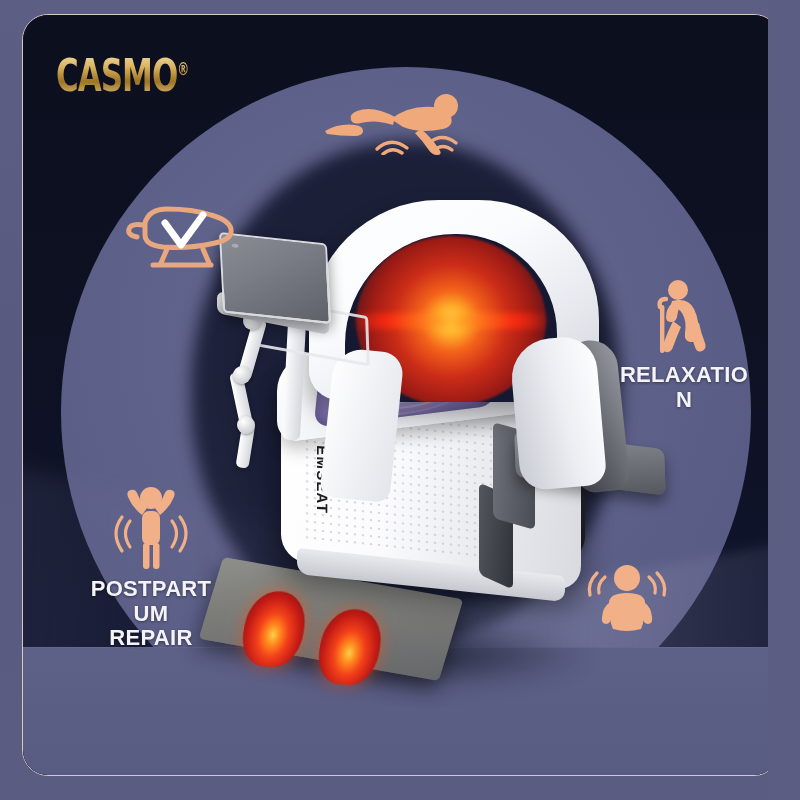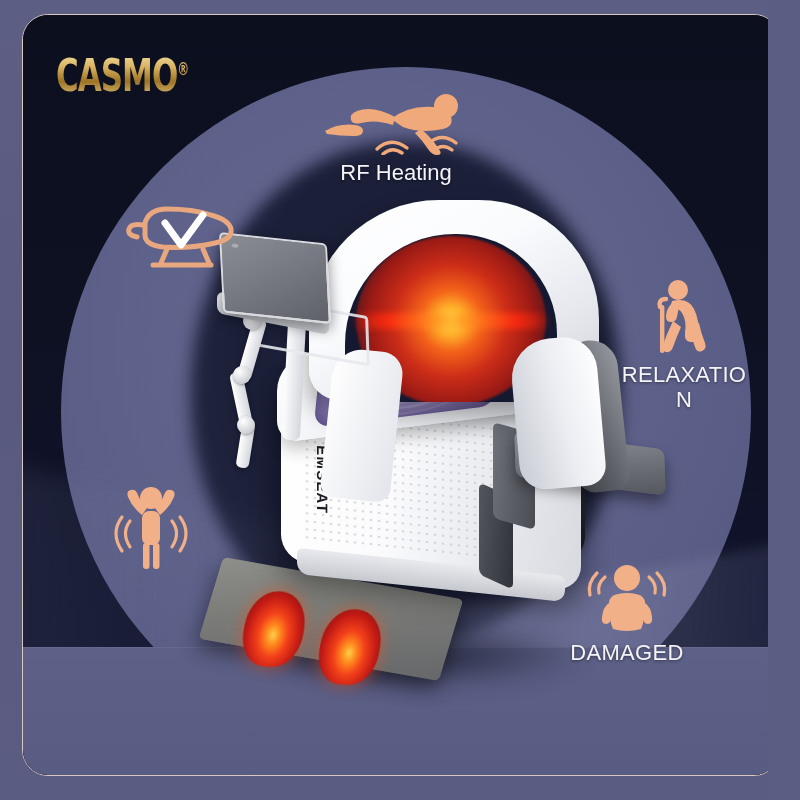--- a/index.html
+++ b/index.html
@@ -78,21 +78,21 @@
     white-space:pre-line;
   }
   .feat .ico{display:flex;justify-content:center;align-items:flex-end;margin-bottom:6px;}
 
   #feat-rf{left:258px;top:78px;width:230px;}
   #feat-care{left:58px;top:186px;width:196px;}
   #feat-relax{left:568px;top:264px;width:186px;}
   #feat-post{left:28px;top:470px;width:200px;}
   #feat-damaged{left:494px;top:548px;width:220px;}
 
-  #feat-relax .lbl, #feat-post .lbl, #feat-damaged .lbl{letter-spacing:.3px;}
+  #feat-relax .lbl, #feat-post .lbl, #feat-damaged .lbl{letter-spacing:.3px;font-weight:bold;}
 
   
   .machine{position:absolute;left:170px;top:175px;width:480px;height:500px;}
 
   
   .base{
     position:absolute;left:88px;top:196px;width:300px;height:190px;
     background:linear-gradient(100deg,#ffffff 0%,#fbfbfd 38%,#eceef2 62%,#d8dae0 100%);
     border-radius:22px 18px 26px 26px;
     box-shadow:0 18px 30px rgba(0,0,0,.45);
@@ -371,21 +371,20 @@
             <path d="M100 36 q10 8 18 20 q4 6 -2 6 q-5 0 -9 -6 q-6 -9 -13 -16 z"></path>
           </g>
           <g fill="none" stroke="#efa97a" stroke-width="3.4" stroke-linecap="round">
             <path d="M56 56 q14 -13 30 -1"></path>
             <path d="M62 61 q9 -8 19 -1"></path>
             <path d="M108 50 q13 -11 27 0"></path>
             <path d="M113 57 q9 -7 18 0"></path>
           </g>
         </svg>
       </div>
-      <div class="lbl">RF Heating</div>
     </div>
 
     <div class="feat" id="feat-care">
       <div class="ico">
         <svg width="120" height="76" viewBox="0 0 120 76">
           <g fill="none" stroke="#e8a77e" stroke-width="5" stroke-linecap="round" stroke-linejoin="round">
             <path d="M26 22 q4 -14 22 -14 q26 0 44 6 q18 5 20 14 q2 10 -16 14 q-26 6 -52 4 q-18 -2 -18 -12 z"></path>
             <path d="M24 24 q-12 -2 -14 4 q-2 6 8 8"></path>
             <path d="M48 48 l-6 14 M84 48 l6 14"></path>
             <path d="M34 64 l58 0"></path>
@@ -425,36 +424,38 @@
             <rect x="57" y="58" width="6.5" height="26" rx="3"></rect>
           </g>
           <g fill="none" stroke="#f2b089" stroke-width="3.2" stroke-linecap="round">
             <path d="M34 36 q-9 12 0 26"></path>
             <path d="M26 32 q-12 16 0 34"></path>
             <path d="M76 36 q9 12 0 26"></path>
             <path d="M84 32 q12 16 0 34"></path>
           </g>
         </svg>
       </div>
+      <div class="lbl">POSTPART
+UM
+REPAIR</div>
     </div>
 
     <div class="feat" id="feat-damaged">
       <div class="ico">
         <svg width="100" height="72" viewBox="0 0 100 72">
           <g fill="#f2b089">
             <circle cx="50" cy="15" r="13"></circle>
             <path d="M32 40 q0 -10 18 -10 q18 0 18 10 q0 18 -4 26 q-14 4 -28 0 q-4 -8 -4 -26 z"></path>
             <path d="M32 40 q-6 4 -7 14 q-1 7 4 7 q5 0 5 -7 q0 -8 2 -12 z"></path>
             <path d="M68 40 q6 4 7 14 q1 7 -4 7 q-5 0 -5 -7 q0 -8 -2 -12 z"></path>
           </g>
           <g fill="none" stroke="#f2b089" stroke-width="3.2" stroke-linecap="round">
             <path d="M28 14 q-8 7 -6 16"></path>
             <path d="M20 10 q-10 10 -7 22"></path>
             <path d="M72 14 q8 7 6 16"></path>
             <path d="M80 10 q10 10 7 22"></path>
           </g>
         </svg>
       </div>
-      <div class="lbl">DAMAGED</div>
     </div>
 
   </div>
 </div>
 
 </body></html>

